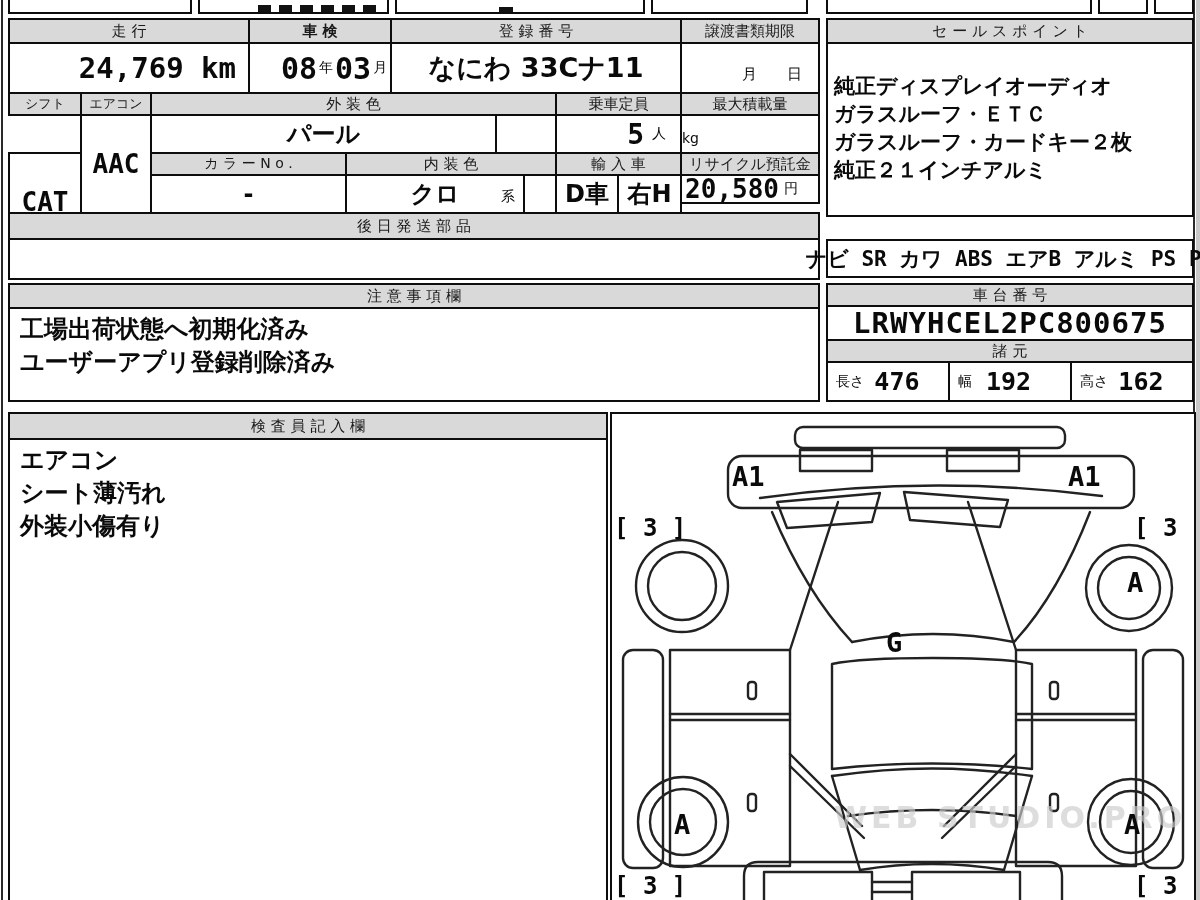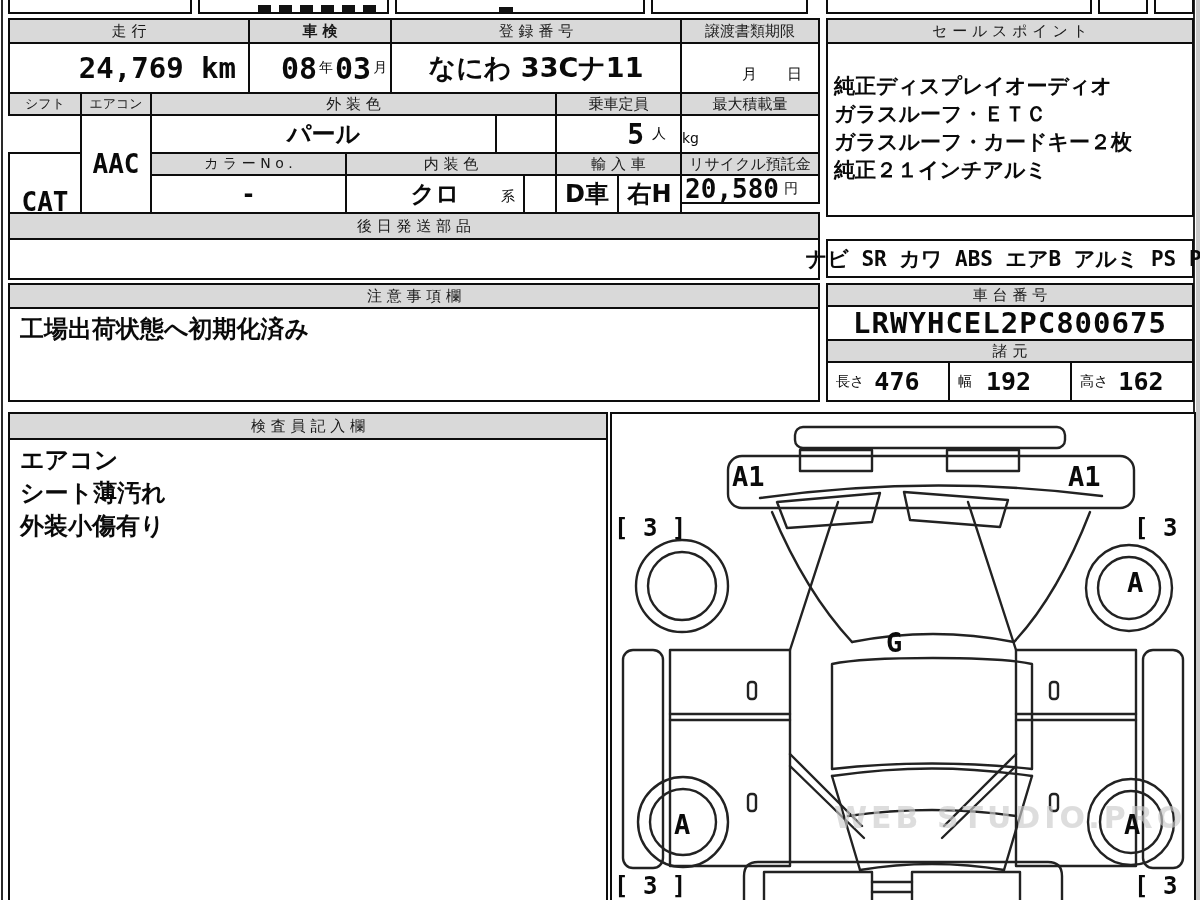--- a/index.html
+++ b/index.html
@@ -92,20 +92,21 @@
   <span class="num" style="font-size:26px;">20,580</span>
   <span class="small">円</span>
 </div>
 
 <div class="c h" style="left:8px;top:212px;width:812px;height:28px;">後 日 発 送 部 品</div>
 <div class="c" style="left:8px;top:238px;width:812px;height:42px;"></div>
 
 <div class="c h" style="left:8px;top:283px;width:812px;height:26px;">注 意 事 項 欄</div>
 <div class="c textlines" style="left:8px;top:307px;width:812px;height:95px;padding:4px 10px;font-size:24px;font-weight:bold;line-height:33px;">
   <div>工場出荷状態へ初期化済み</div>
+  <div>ユーザーアプリ登録削除済み</div>
 </div>
 
 <div class="c h" style="left:826px;top:18px;width:368px;height:26px;">セ ー ル ス ポ イ ン ト</div>
 <div class="c textlines" style="left:826px;top:42px;width:368px;height:175px;padding:28px 6px 0 6px;font-size:21px;font-weight:bold;line-height:28px;">
   <div>純正ディスプレイオーディオ</div>
   <div>ガラスルーフ・ＥＴＣ</div>
   <div>ガラスルーフ・カードキー２枚</div>
   <div>純正２１インチアルミ</div>
 </div>
 

